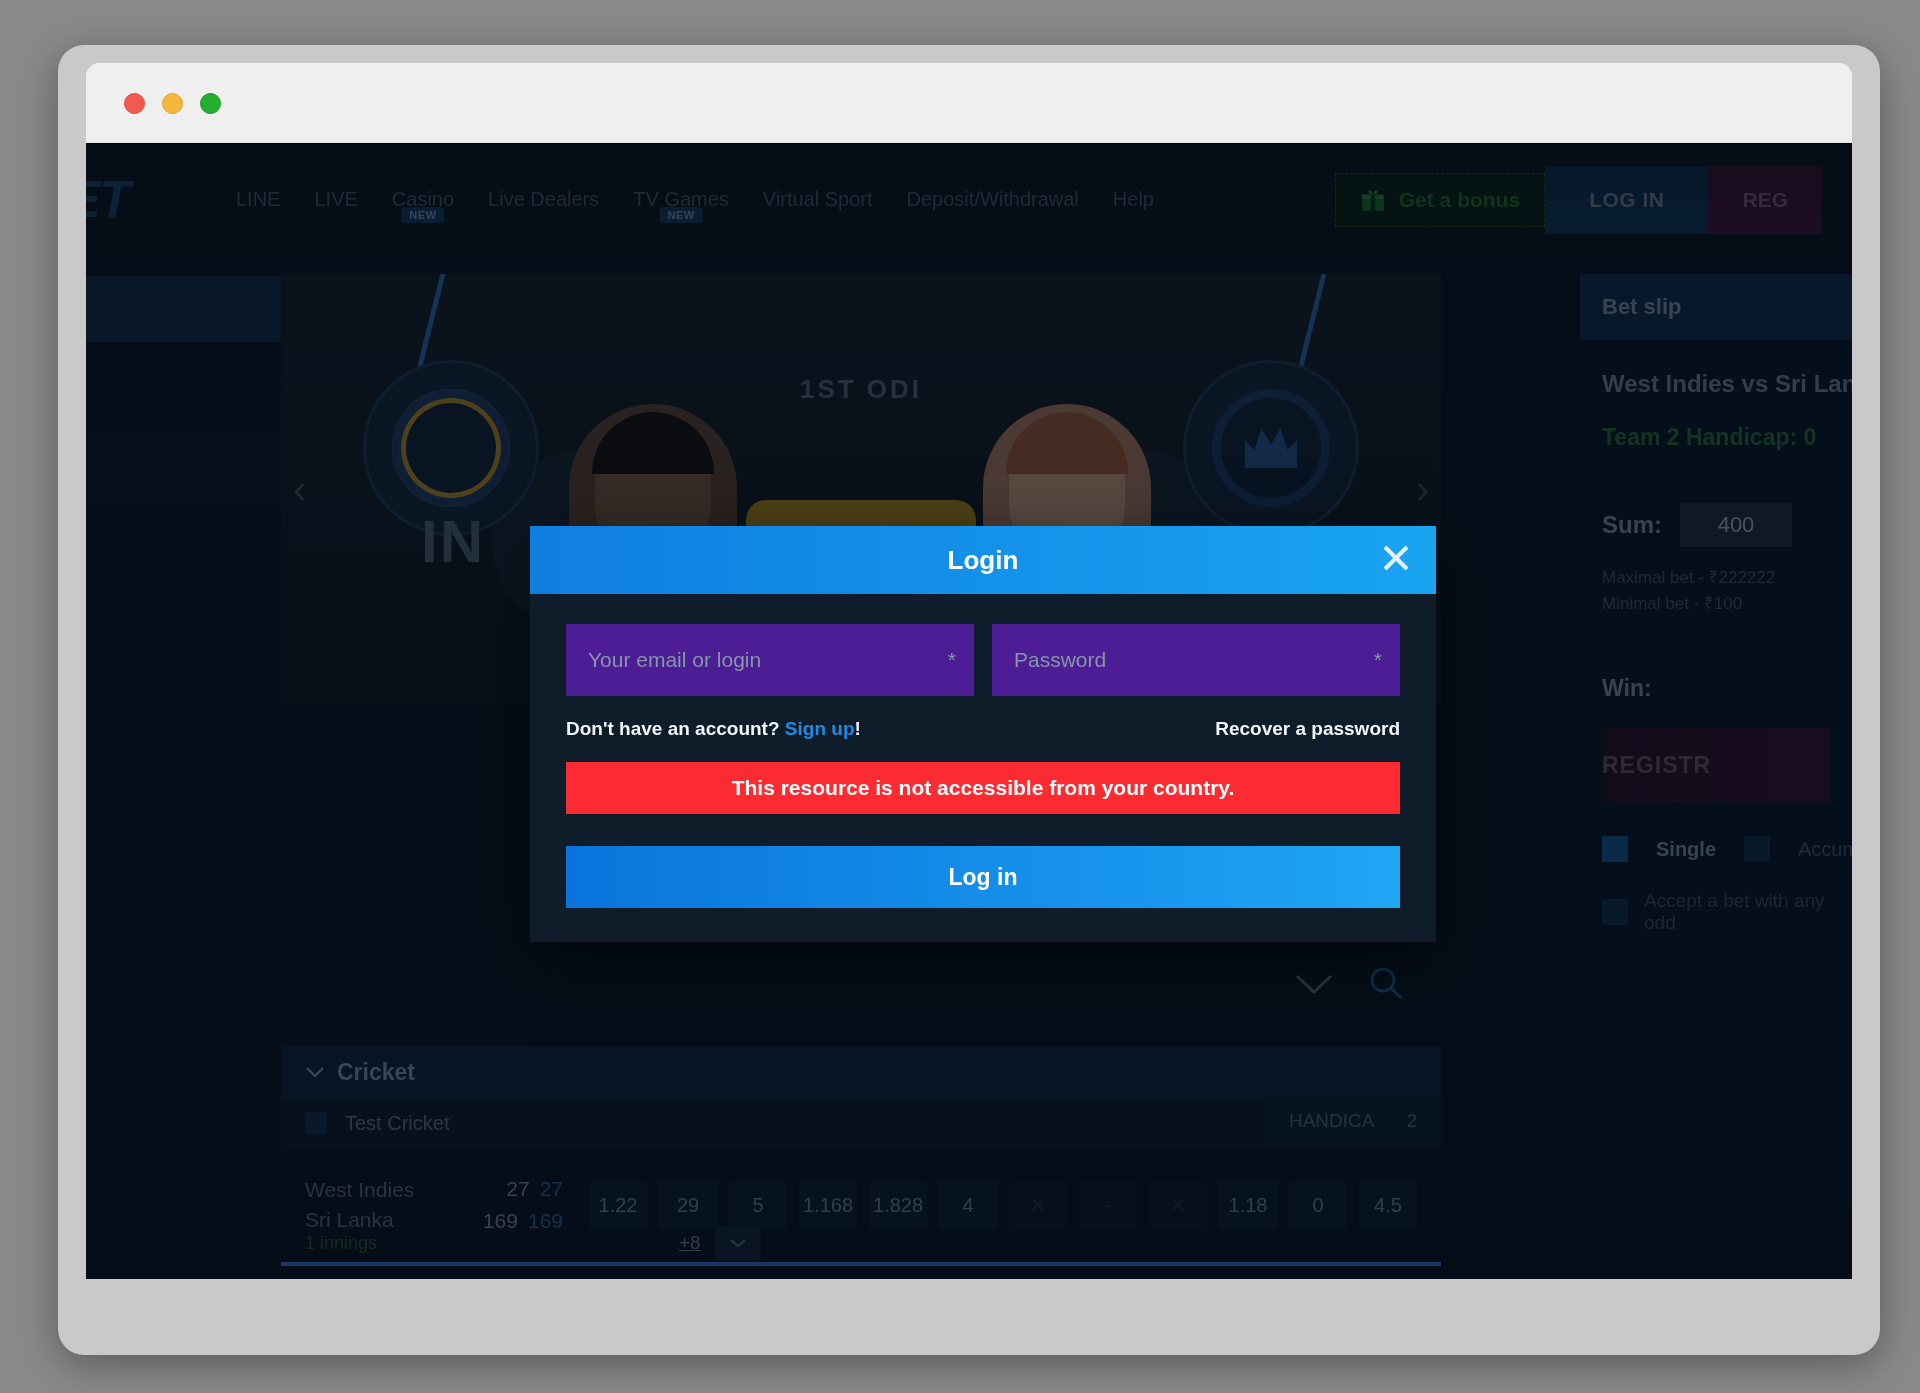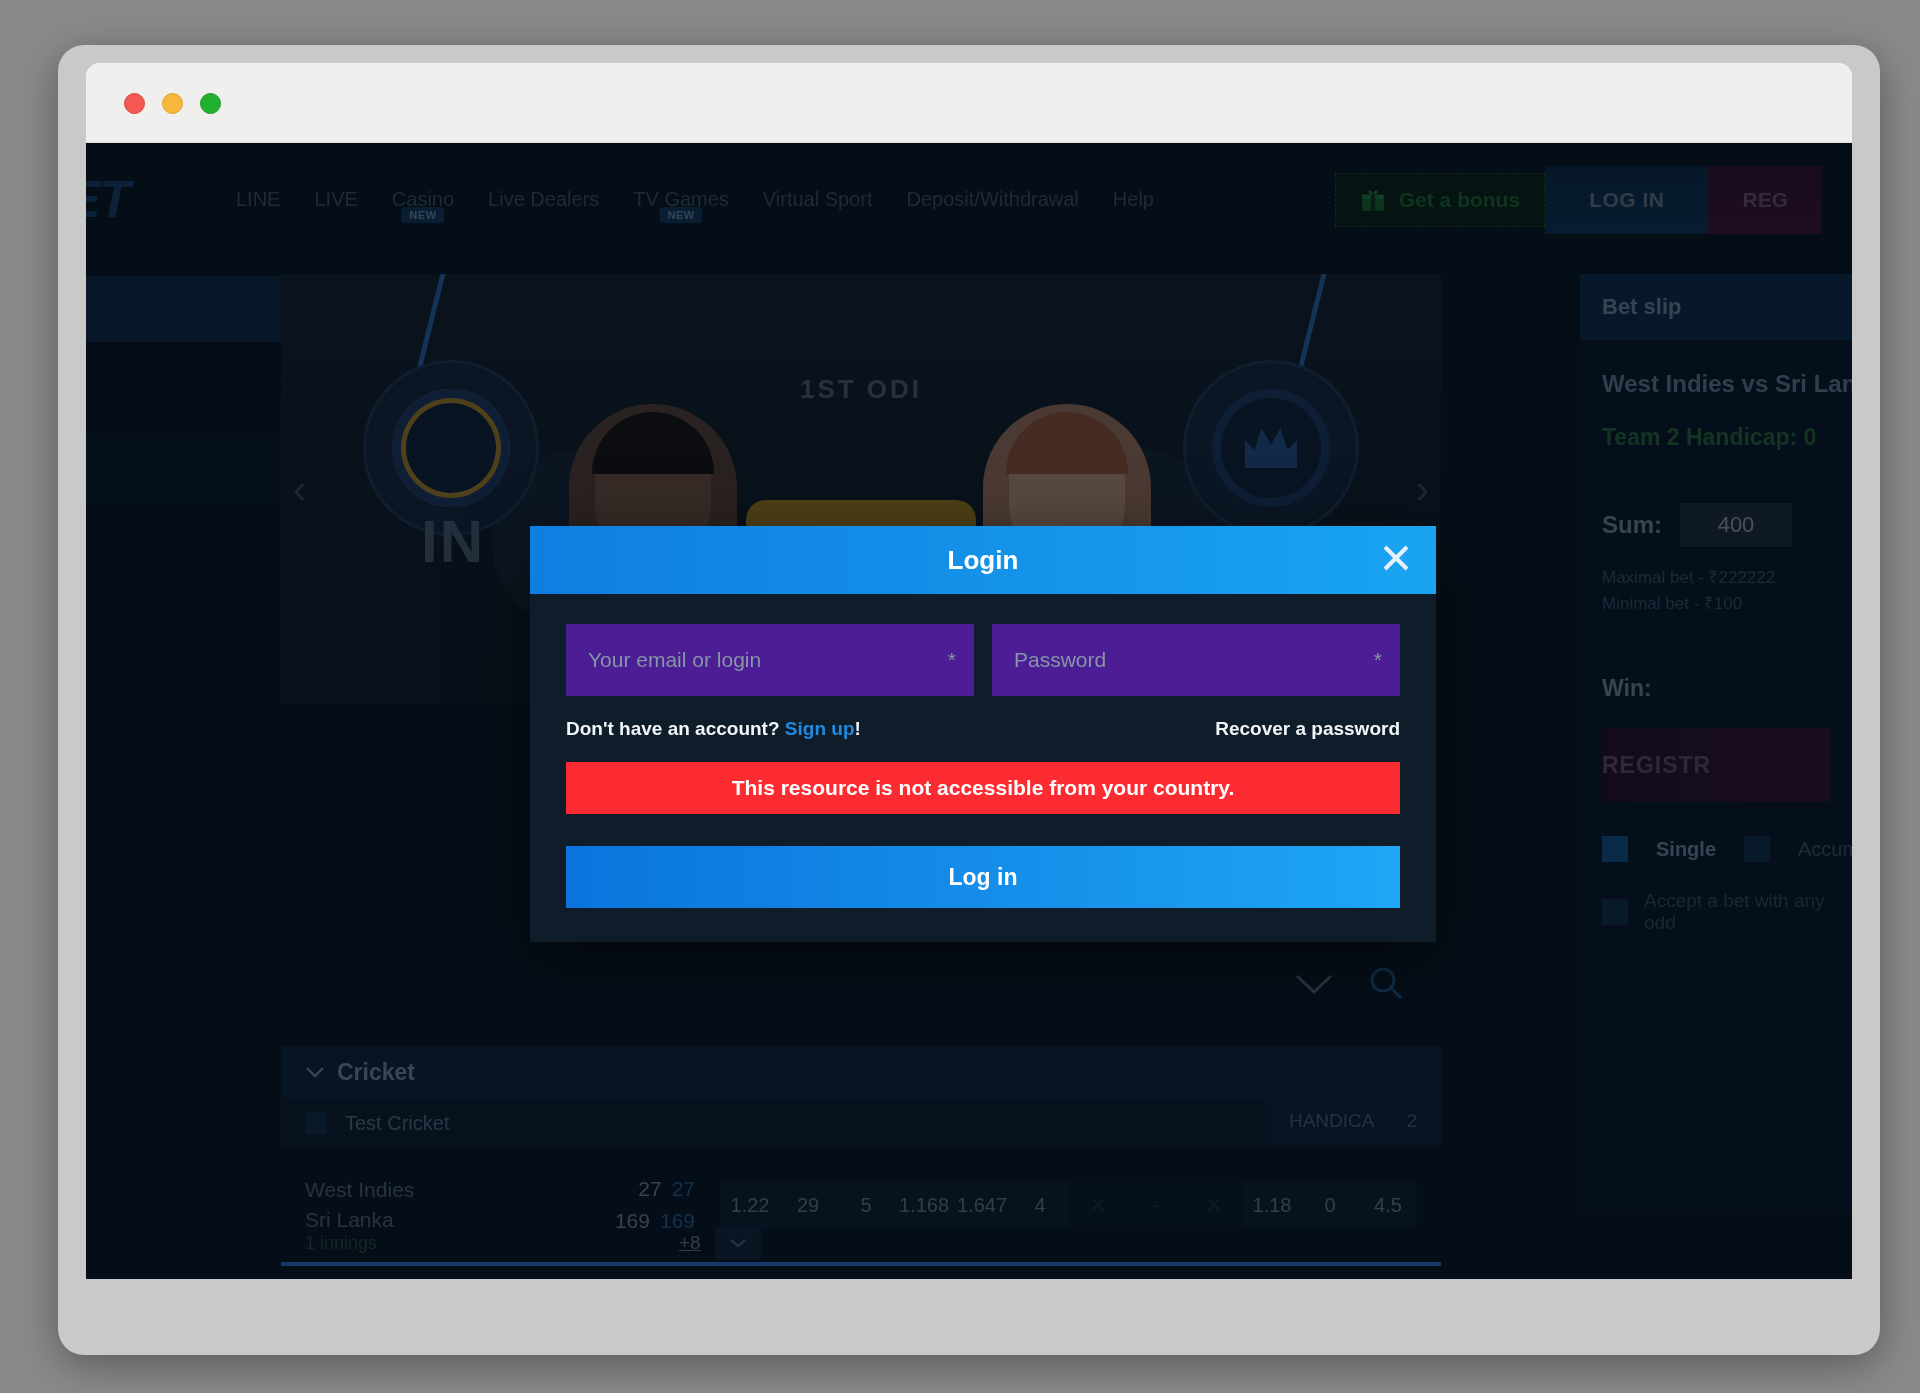--- a/index.html
+++ b/index.html
@@ -287,21 +287,21 @@
   .plus-link {
     color: #7e90a3; font-size: 19px;
     text-decoration: underline; cursor: pointer;
   }
   .more-btn {
     width: 46px; height: 34px;
     background: #13283e; border-radius: 3px;
     display: flex; align-items: center; justify-content: center;
     cursor: pointer;
   }
-  .odds { display: flex; align-items: center; margin-left: 18px; }
+  .odds { display: flex; align-items: center; gap: 12px; margin-left: 18px; }
   .odd {
     min-width: 58px; height: 48px;
     background: #0e2136; border-radius: 3px;
     display: flex; align-items: center; justify-content: center;
     color: #7f92a6; font-size: 20px;
     cursor: pointer;
   }
   .odd.empty { background: #0b1b2c; color: #24394f; }
 
   
@@ -576,21 +576,21 @@
                   <path d="M2 3 L9 9 L16 3" stroke="#6b7d90" stroke-width="2" fill="none"></path>
                 </svg>
               </span>
             </div>
 
             <div class="odds">
               <div class="odd">1.22</div>
               <div class="odd">29</div>
               <div class="odd">5</div>
               <div class="odd">1.168</div>
-              <div class="odd">1.647</div>
+              <div class="odd">1.828</div>
               <div class="odd">4</div>
               <div class="odd empty">✕</div>
               <div class="odd empty">-</div>
               <div class="odd empty">✕</div>
               <div class="odd">1.18</div>
               <div class="odd">0</div>
               <div class="odd">4.5</div>
             </div>
           </div>
         </div>

